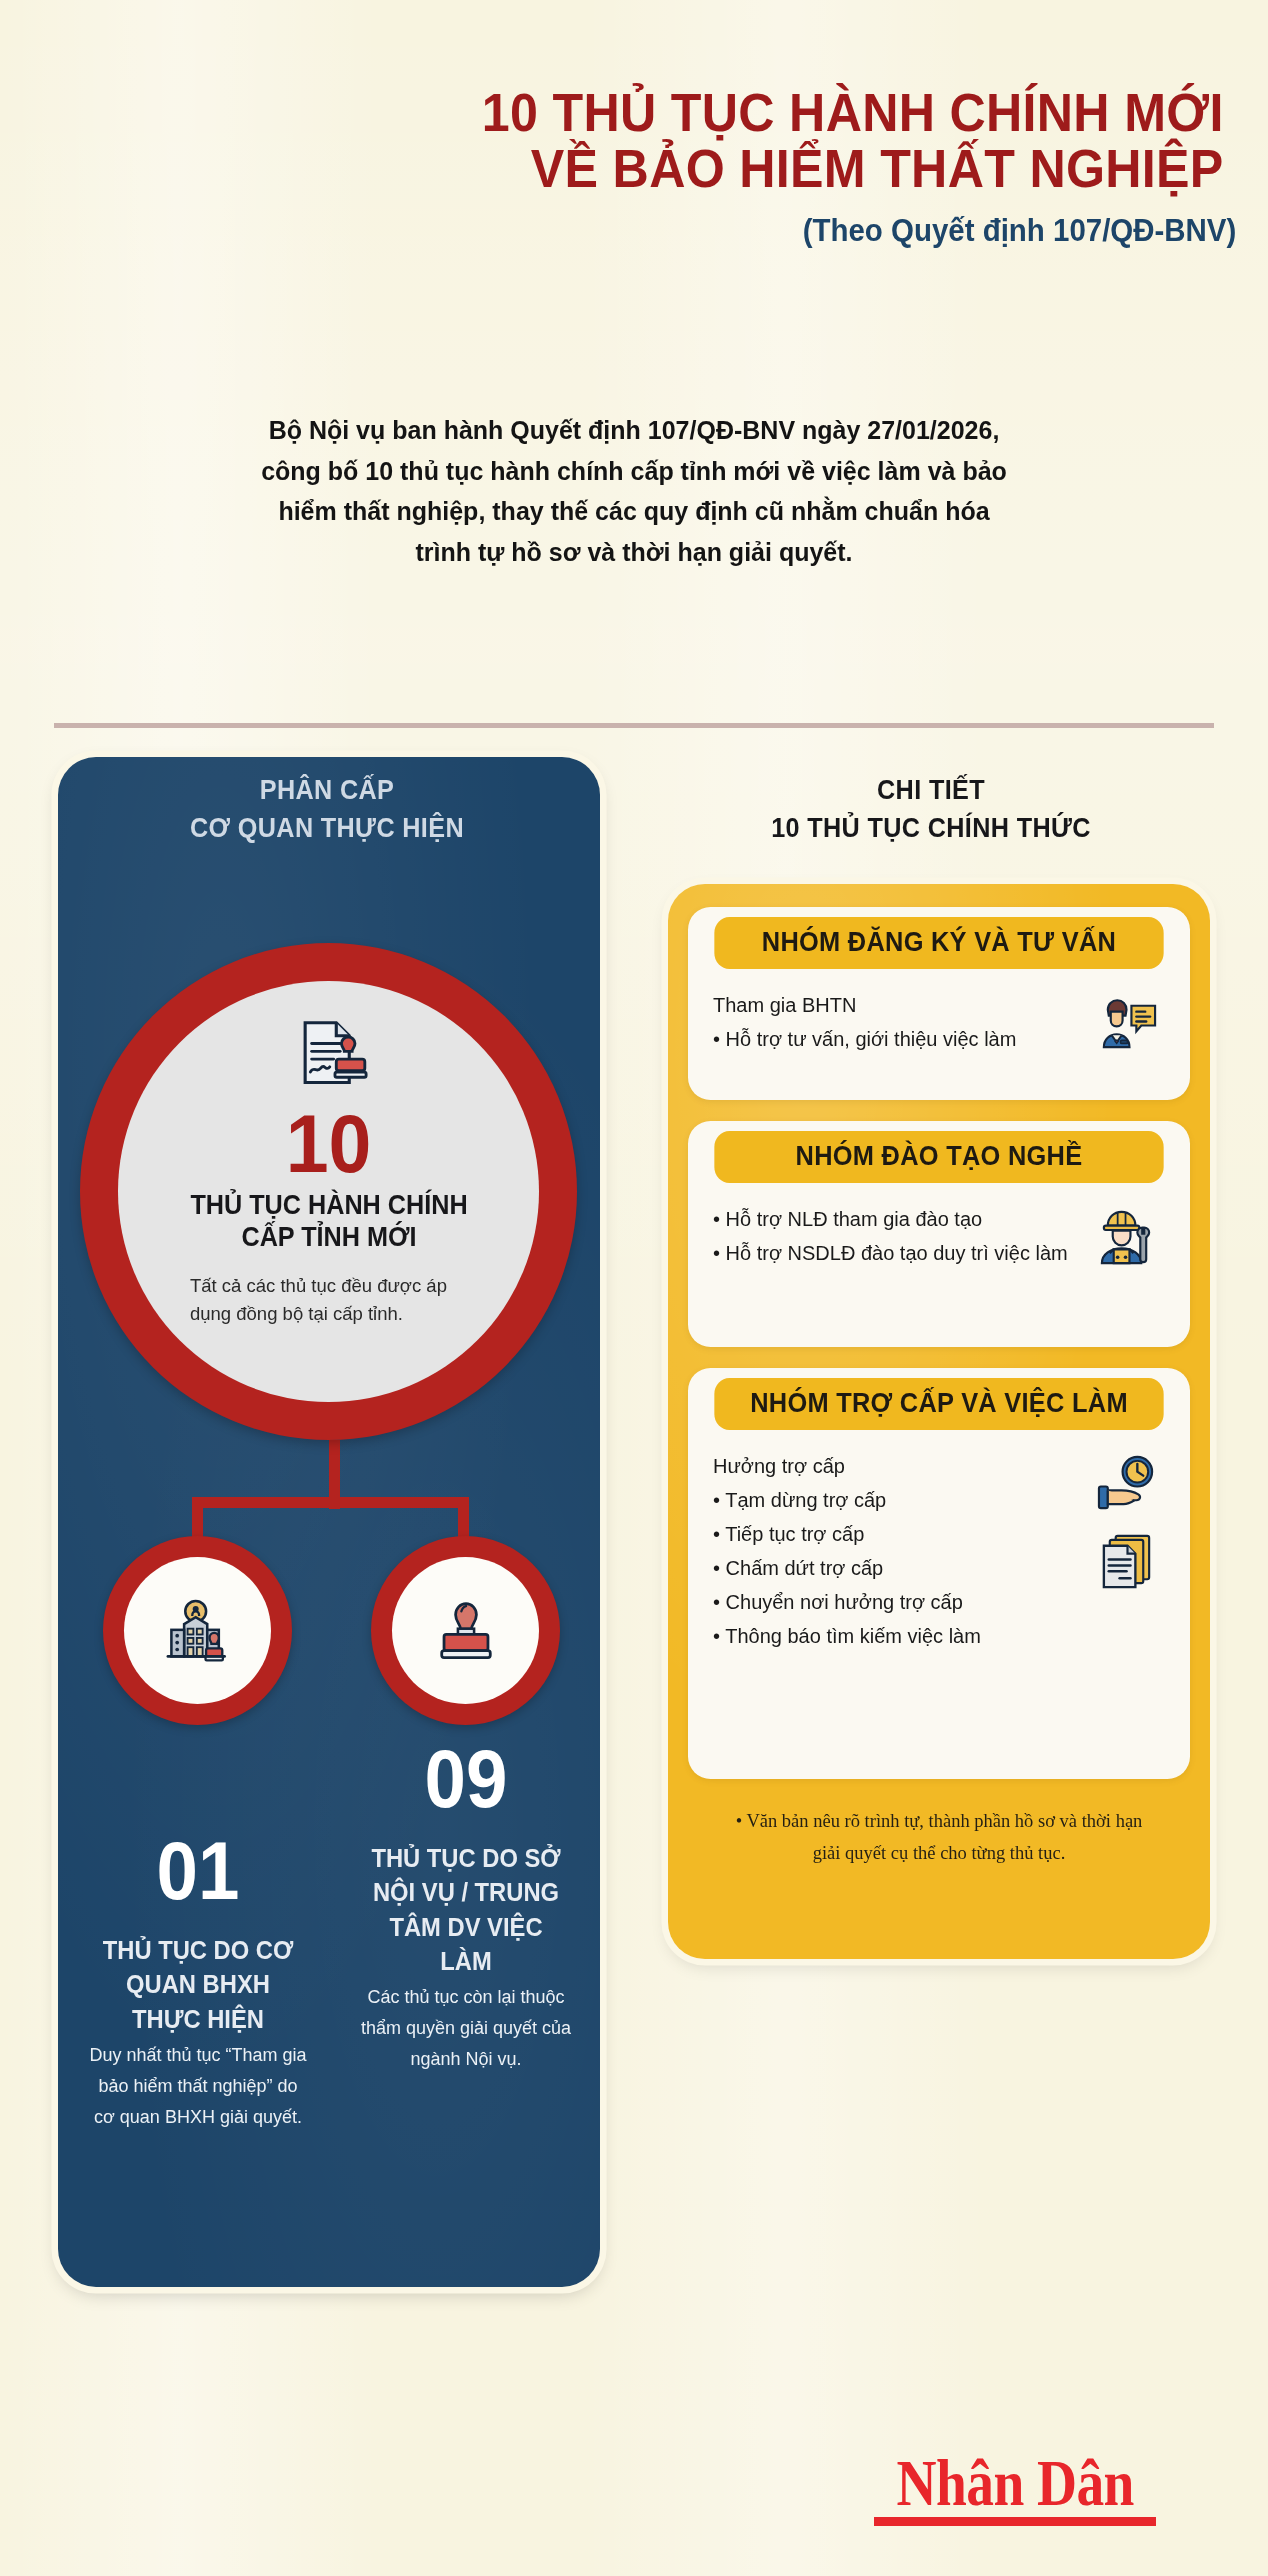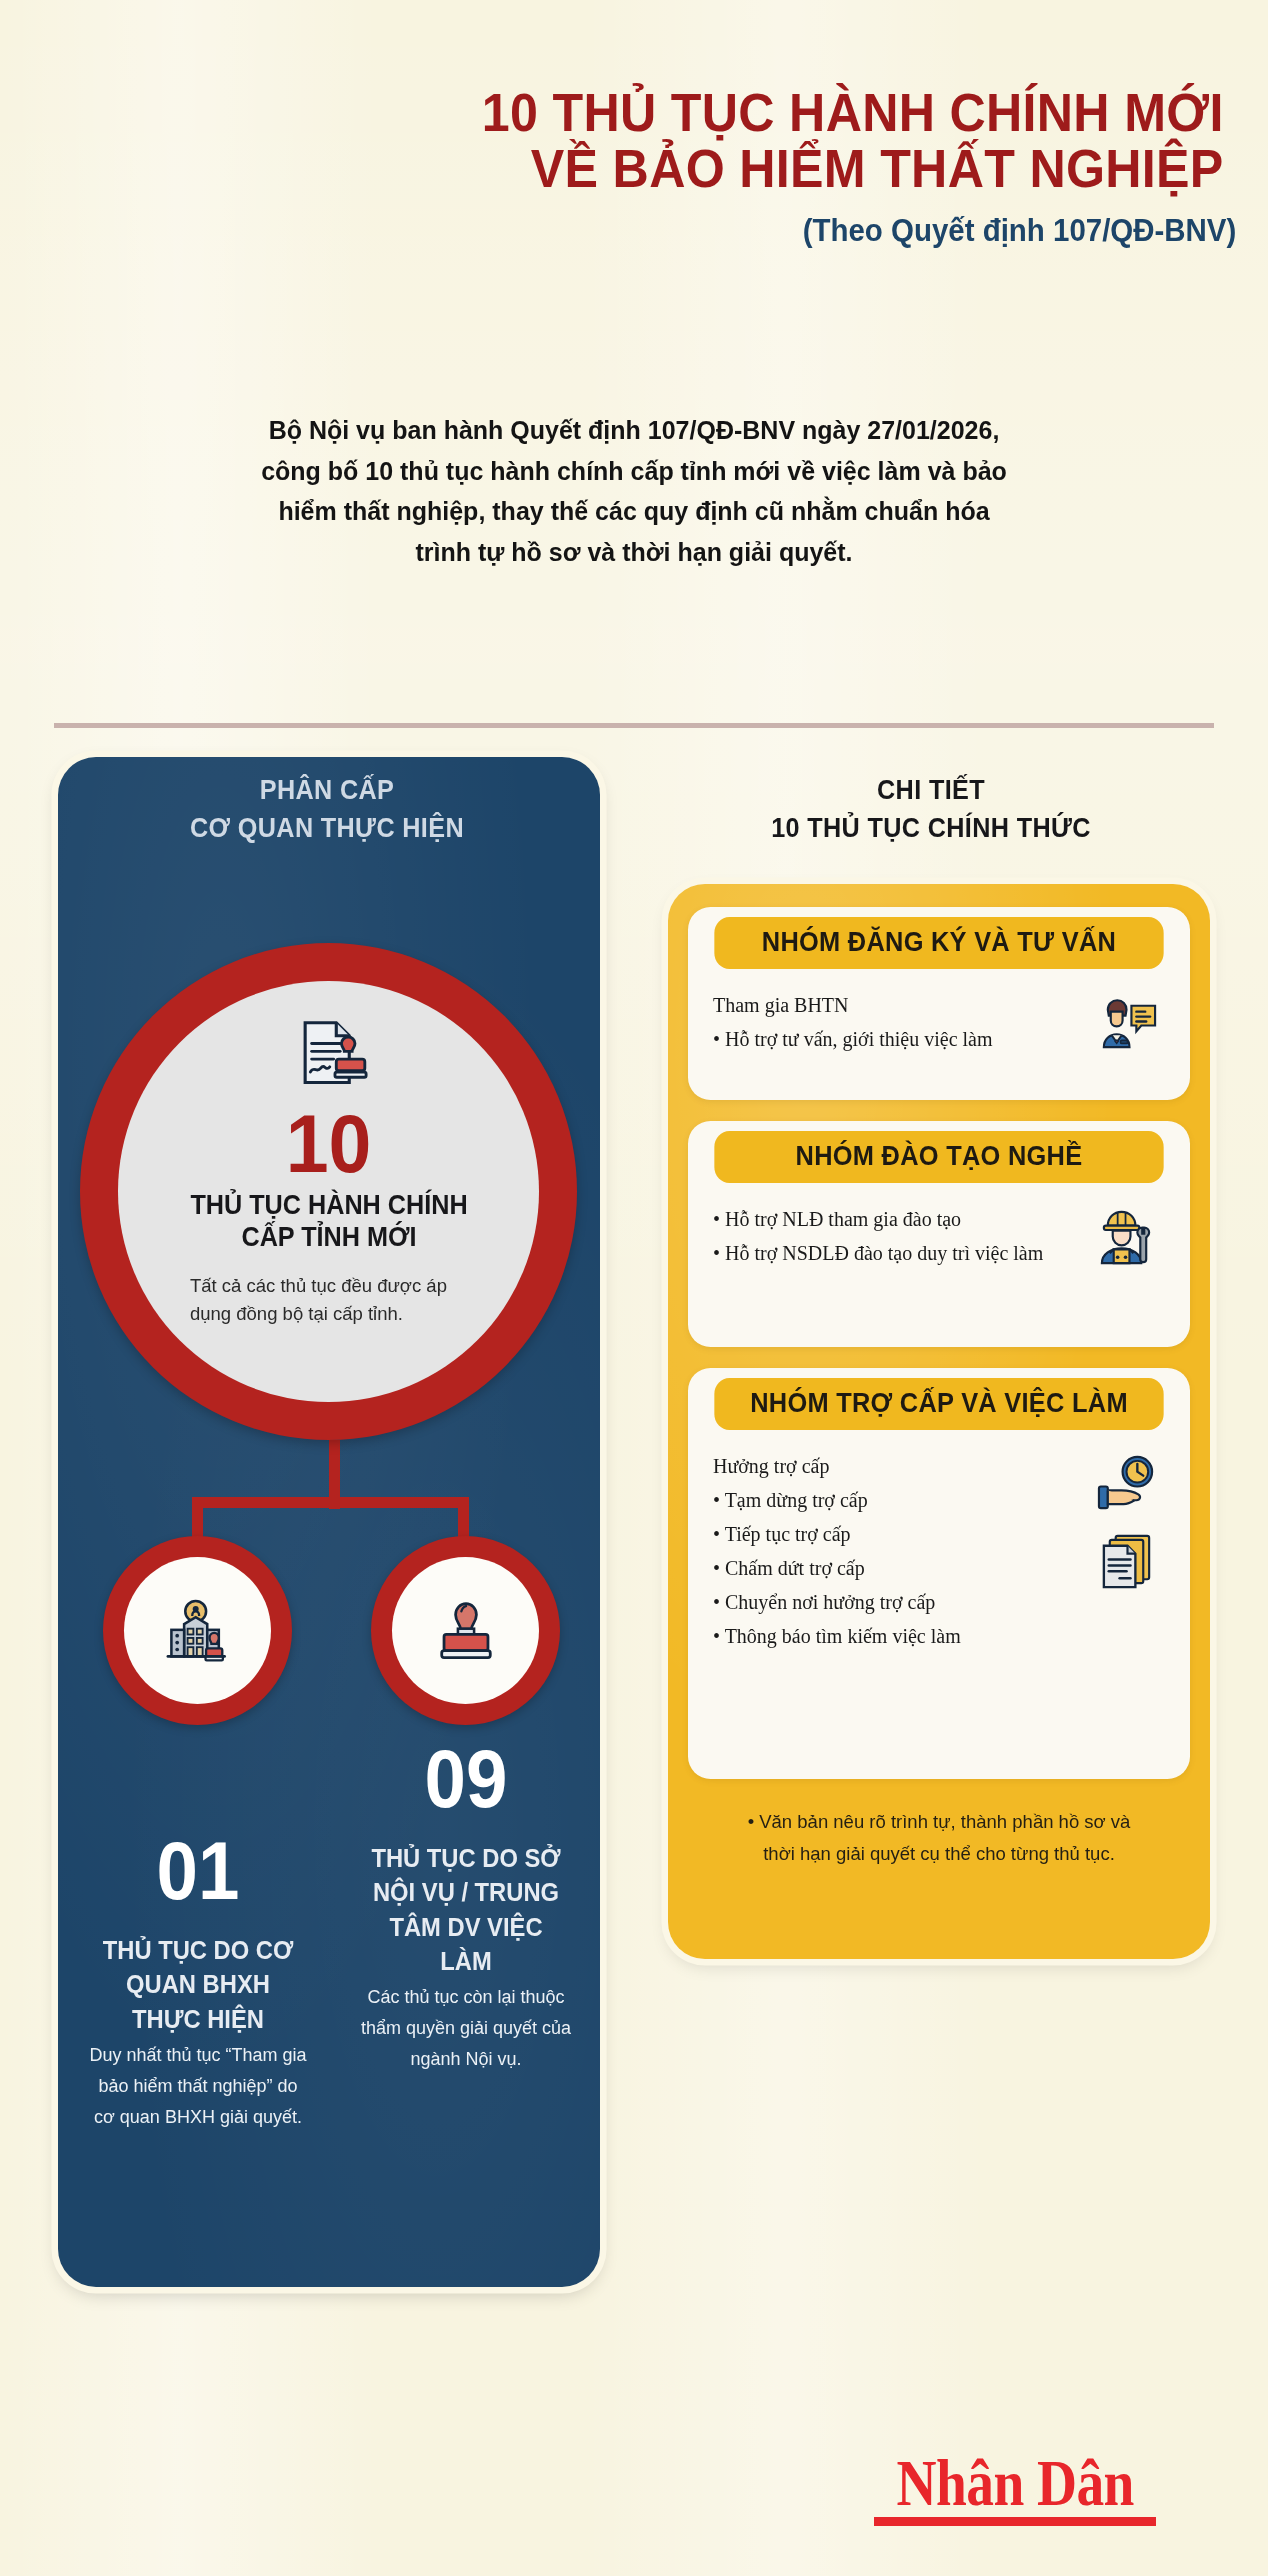--- a/index.html
+++ b/index.html
@@ -256,21 +256,20 @@
     line-height: 1;
     color: #1e1a12;
     text-transform: uppercase;
     letter-spacing: 0.3px;
     transform: scaleX(0.94);
   }
   .group-card-body {
     display: flex;
     padding: 18.5px 20px 0 25px;
     gap: 12px;
-    font-family: Liberation Serif, serif;
   }
   .group-list {
     flex: 1;
     font-size: 20px;
     line-height: 1.70;
     color: #1a1a1a;
   }
   .group-list .li { white-space: normal; }
   .group-icons {
     width: 85px;
@@ -285,20 +284,21 @@
   .card-1 { min-height: 193px; }
   .card-2 { min-height: 411px; }
   .card-3 { min-height: 226px; }
 
   .panel-note {
     text-align: center;
     font-size: 18.5px;
     line-height: 1.70;
     color: #241f13;
     padding: 6.6px 46px 0 46px;
+    font-family: Liberation Serif, serif;
   }
 
   
   .logo {
     position: absolute;
     bottom: 50px;
     right: 112px;
     text-align: center;
     z-index: 6;
   }

